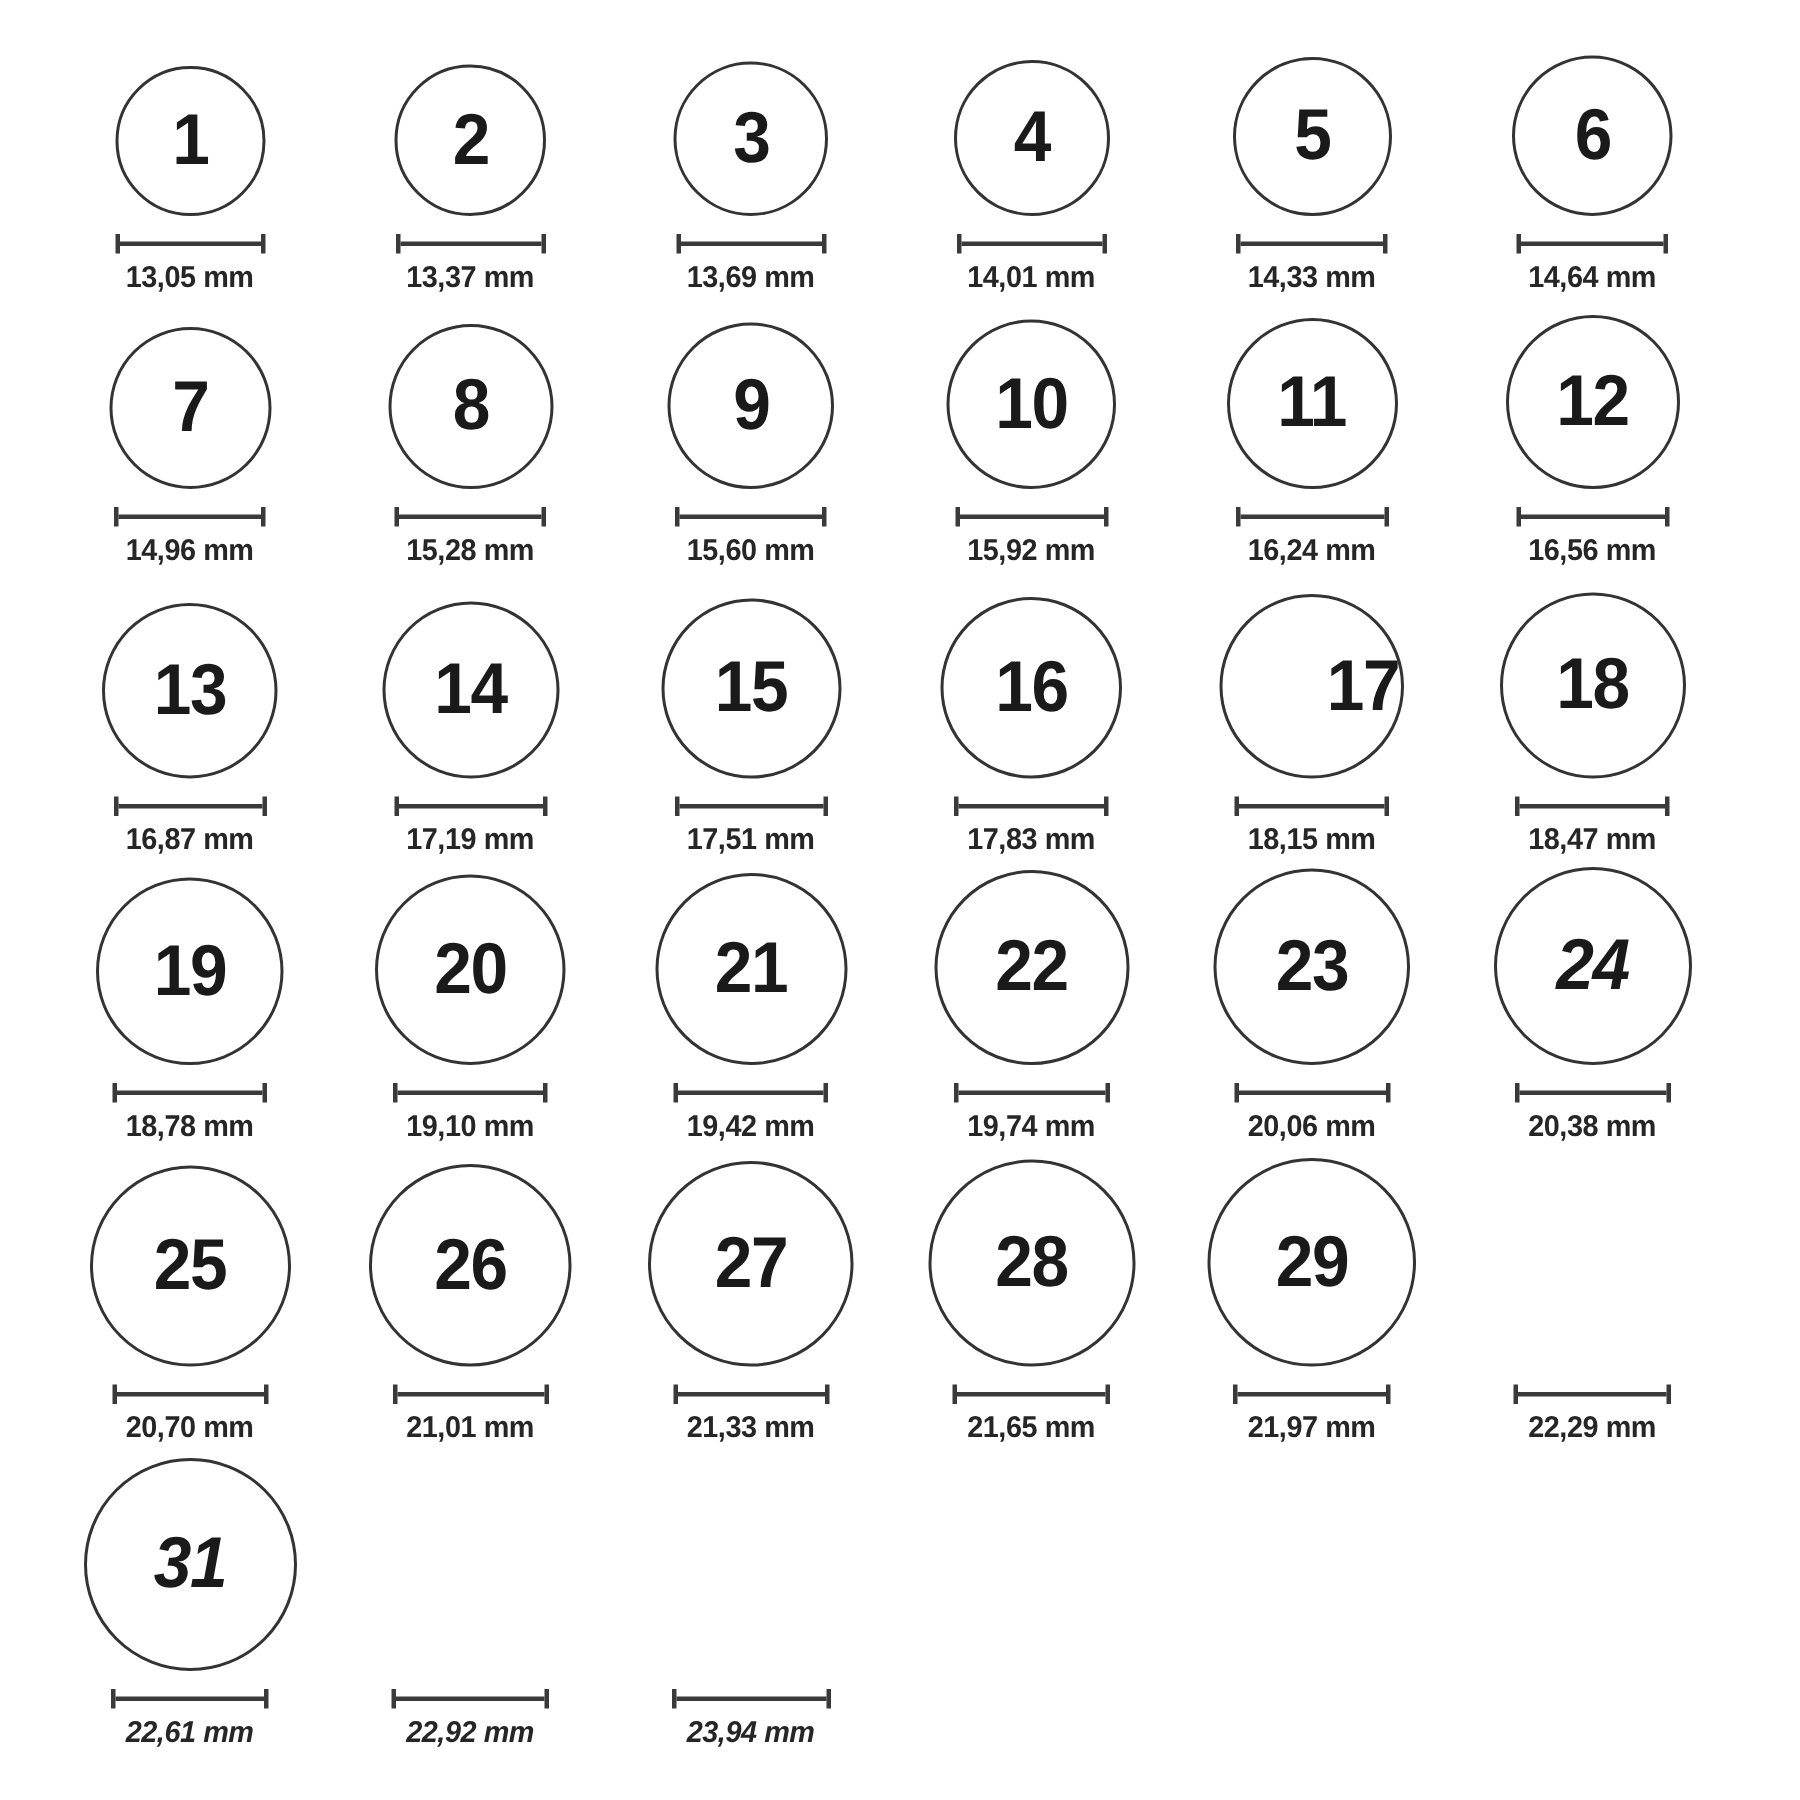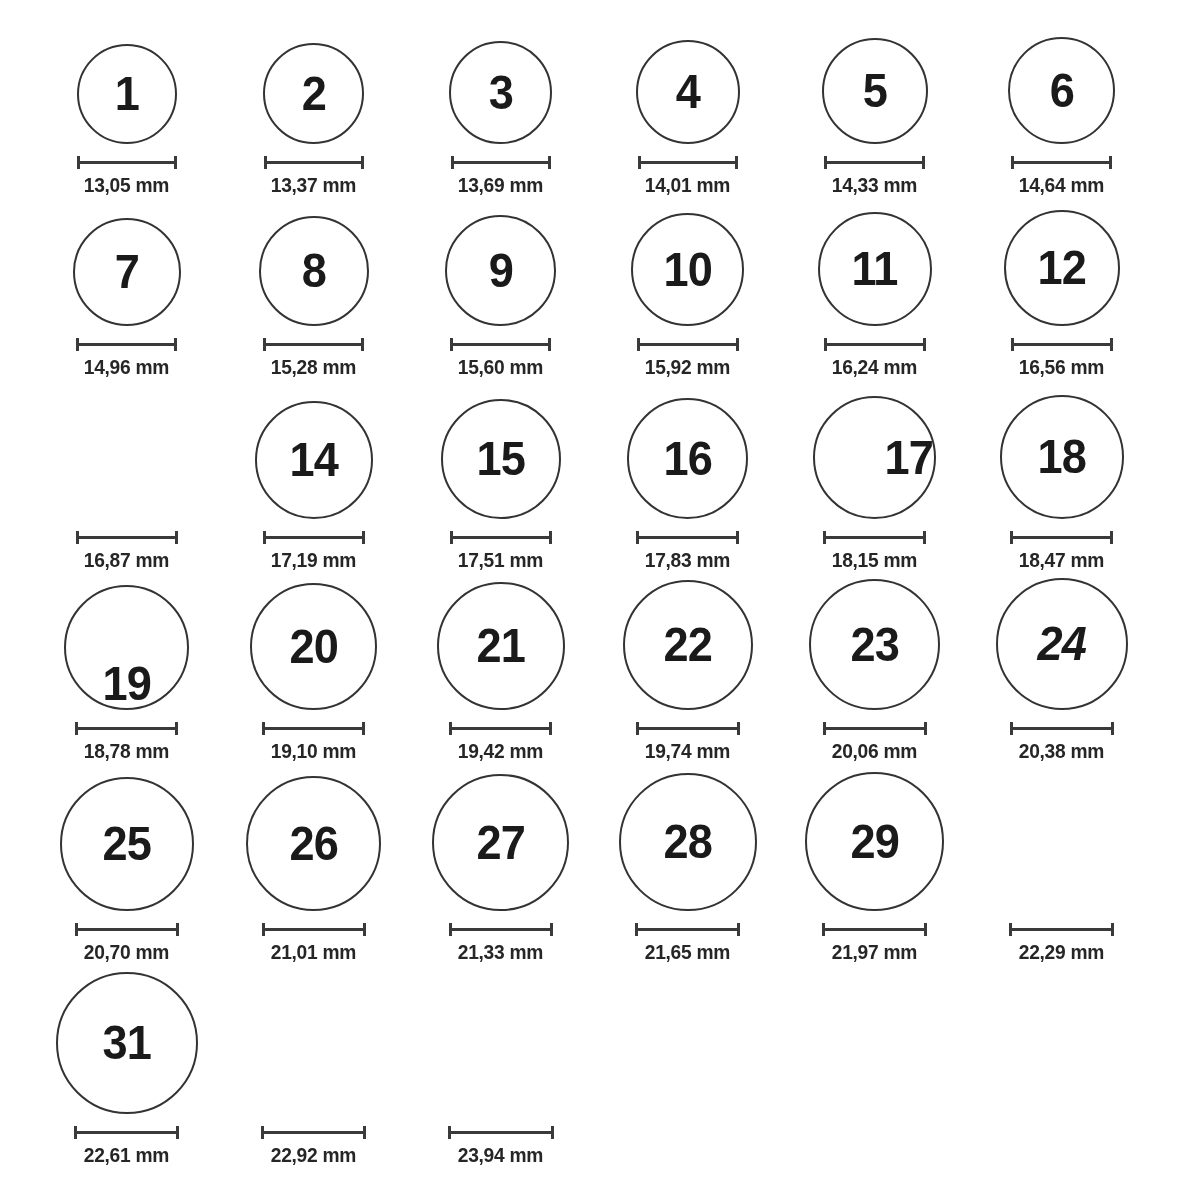--- a/index.html
+++ b/index.html
@@ -17,21 +17,21 @@
   }
   .row {
     display: flex;
     align-items: flex-end;
   }
   .row:nth-child(1) { margin-top: 37px; }
   .row:nth-child(2) { margin-top: 13px; }
   .row:nth-child(3) { margin-top: 16px; }
   .row:nth-child(4) { margin-top: 6px;  }
   .row:nth-child(5) { margin-top: 9px;  }
-  .row:nth-child(6) { margin-top: 8px;  }
+  .row:nth-child(6) { margin-top: 8px; font-style: italic;  }
   .cell {
     width: 187px;
     display: flex;
     flex-direction: column;
     align-items: center;
     flex: 0 0 187px;
   }
   .circle {
     border: 2.5px solid #333333;
     border-radius: 50%;
@@ -153,20 +153,23 @@
       <div class="cell">
         <div class="circle" style="width: 116px; height: 116px; border-color: rgb(51, 51, 51);">
           <span class="num" style="color: rgb(26, 26, 26);">12</span>
         </div>
         <div class="measure" style="width: 102px;"></div>
         <div class="label" style="color: rgb(38, 38, 38);">16,56 mm</div>
       </div>
     </div>
     <div class="row">
       <div class="cell">
+        <div class="circle" style="width: 117px; height: 117px; border-color: rgb(51, 51, 51);">
+          <span class="num" style="color: rgb(26, 26, 26);">13</span>
+        </div>
         <div class="measure" style="width: 102px;"></div>
         <div class="label" style="color: rgb(38, 38, 38);">16,87 mm</div>
       </div>
       <div class="cell">
         <div class="circle" style="width: 118px; height: 118px; border-color: rgb(51, 51, 51);">
           <span class="num" style="color: rgb(26, 26, 26);">14</span>
         </div>
         <div class="measure" style="width: 102px;"></div>
         <div class="label" style="color: rgb(38, 38, 38);">17,19 mm</div>
       </div>
@@ -194,21 +197,21 @@
       <div class="cell">
         <div class="circle" style="width: 124px; height: 124px; border-color: rgb(51, 51, 51);">
           <span class="num" style="color: rgb(26, 26, 26);">18</span>
         </div>
         <div class="measure" style="width: 103px;"></div>
         <div class="label" style="color: rgb(38, 38, 38);">18,47 mm</div>
       </div>
     </div>
     <div class="row">
       <div class="cell">
-        <div class="circle" style="width: 125px; height: 125px; border-color: rgb(51, 51, 51); align-items: flex-end;">
+        <div class="circle" style="width: 125px; height: 125px; border-color: rgb(51, 51, 51);">
           <span class="num" style="color: rgb(26, 26, 26);">19</span>
         </div>
         <div class="measure" style="width: 103px;"></div>
         <div class="label" style="color: rgb(38, 38, 38);">18,78 mm</div>
       </div>
       <div class="cell">
         <div class="circle" style="width: 127px; height: 127px; border-color: rgb(51, 51, 51);">
           <span class="num" style="color: rgb(26, 26, 26);">20</span>
         </div>
         <div class="measure" style="width: 103px;"></div>

